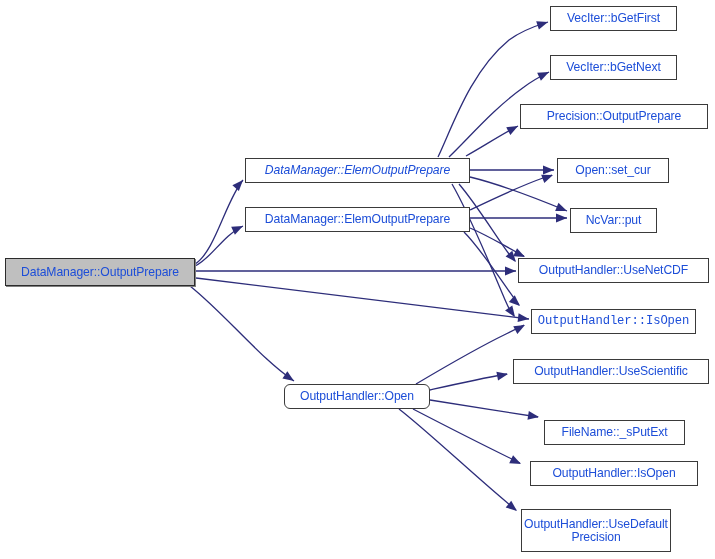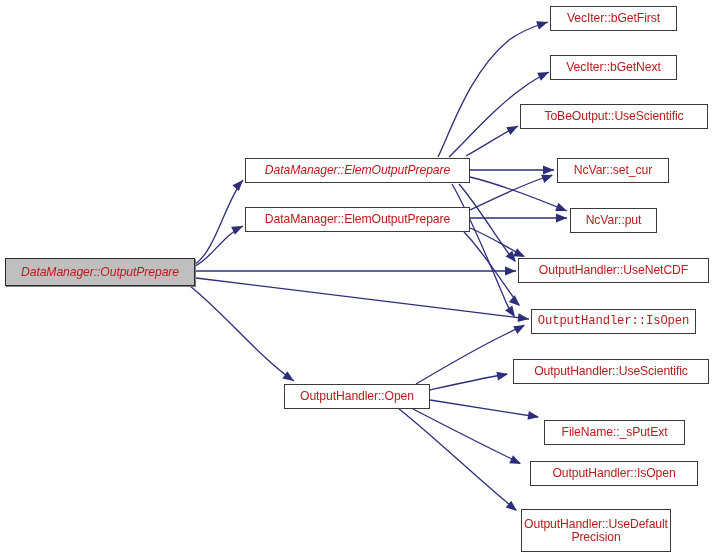--- a/index.html
+++ b/index.html
@@ -29,35 +29,34 @@
   }
   .arrowhead {
     fill: #2d2d7a;
     stroke: none;
   }
   .node-box {
     position: absolute;
     box-sizing: border-box;
     border: 1px solid #3a3a3a;
     background: #ffffff;
-    color: #b91c1c;
+    color: #1d4ed8;
     font-size: 12.2px;
     line-height: 13px;
     display: flex;
     align-items: center;
     justify-content: center;
     text-align: center;
     white-space: pre;
     letter-spacing: -0.1px;
   }
   .node-box.current {
     background: #bfbfbf;
     border: 1px solid #2b2b2b;
     box-shadow: 1px 1px 0 #808080;
-    font-style: italic;
   }
   .node-label {
     display: block;
     width: 100%;
   }
 </style>
 </head>
 <body>
 
 <div id="canvas">
@@ -108,25 +107,25 @@
         <polygon class="arrowhead" points="0,0 -11,-4.4 -11,4.4" transform="translate(539,417) rotate(9)"></polygon>
         <polygon class="arrowhead" points="0,0 -11,-4.4 -11,4.4" transform="translate(521,464) rotate(26)"></polygon>
         <polygon class="arrowhead" points="0,0 -11,-4.4 -11,4.4" transform="translate(517,511) rotate(39)"></polygon>
       </g>
   </svg>
 
   <div id="nodes-layer">
       <div class="node-box current" style="left: 5px; top: 258px; width: 190px; height: 28px;"><span class="node-label">DataManager::OutputPrepare</span></div>
       <div class="node-box" style="left: 245px; top: 158px; width: 225px; height: 25px; font-style: italic;"><span class="node-label">DataManager::ElemOutputPrepare</span></div>
       <div class="node-box" style="left: 245px; top: 207px; width: 225px; height: 25px;"><span class="node-label">DataManager::ElemOutputPrepare</span></div>
-      <div class="node-box" style="left: 284px; top: 384px; width: 146px; height: 25px;"><span class="node-label">OutputHandler::Open</span></div>
+      <div class="node-box" style="left: 284px; top: 384px; width: 146px; height: 25px; border-radius: 6px;"><span class="node-label">OutputHandler::Open</span></div>
       <div class="node-box" style="left: 550px; top: 6px; width: 127px; height: 25px;"><span class="node-label">VecIter::bGetFirst</span></div>
       <div class="node-box" style="left: 550px; top: 55px; width: 127px; height: 25px;"><span class="node-label">VecIter::bGetNext</span></div>
-      <div class="node-box" style="left: 520px; top: 104px; width: 188px; height: 25px;"><span class="node-label">ToBeOutput::UseScientific</span></div>
-      <div class="node-box" style="left: 557px; top: 158px; width: 112px; height: 25px;"><span class="node-label">NcVar::set_cur</span></div>
+      <div class="node-box" style="left: 520px; top: 104px; width: 188px; height: 25px;"><span class="node-label">Precision::OutputPrepare</span></div>
+      <div class="node-box" style="left: 557px; top: 158px; width: 112px; height: 25px;"><span class="node-label">Open::set_cur</span></div>
       <div class="node-box" style="left: 570px; top: 208px; width: 87px; height: 25px;"><span class="node-label">NcVar::put</span></div>
       <div class="node-box" style="left: 518px; top: 258px; width: 191px; height: 25px;"><span class="node-label">OutputHandler::UseNetCDF</span></div>
       <div class="node-box" style="left: 531px; top: 309px; width: 165px; height: 25px; font-family: Liberation Mono, monospace;"><span class="node-label">OutputHandler::IsOpen</span></div>
       <div class="node-box" style="left: 513px; top: 359px; width: 196px; height: 25px;"><span class="node-label">OutputHandler::UseScientific</span></div>
       <div class="node-box" style="left: 544px; top: 420px; width: 141px; height: 25px;"><span class="node-label">FileName::_sPutExt</span></div>
       <div class="node-box" style="left: 530px; top: 461px; width: 168px; height: 25px;"><span class="node-label">OutputHandler::IsOpen</span></div>
       <div class="node-box" style="left: 521px; top: 509px; width: 150px; height: 43px;"><span class="node-label">OutputHandler::UseDefault
 Precision</span></div>
     </div>
 

